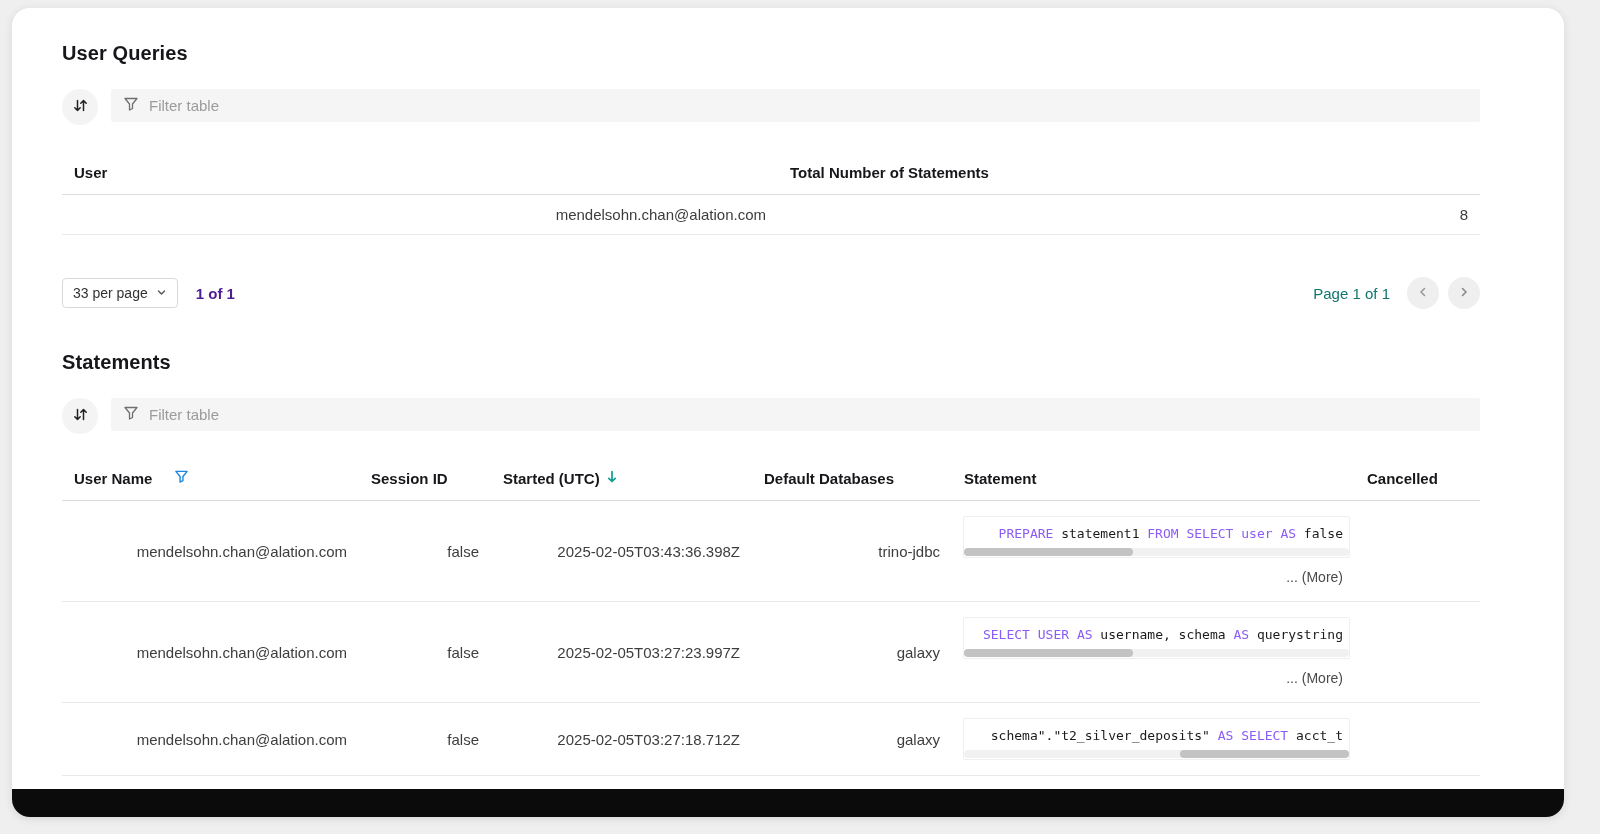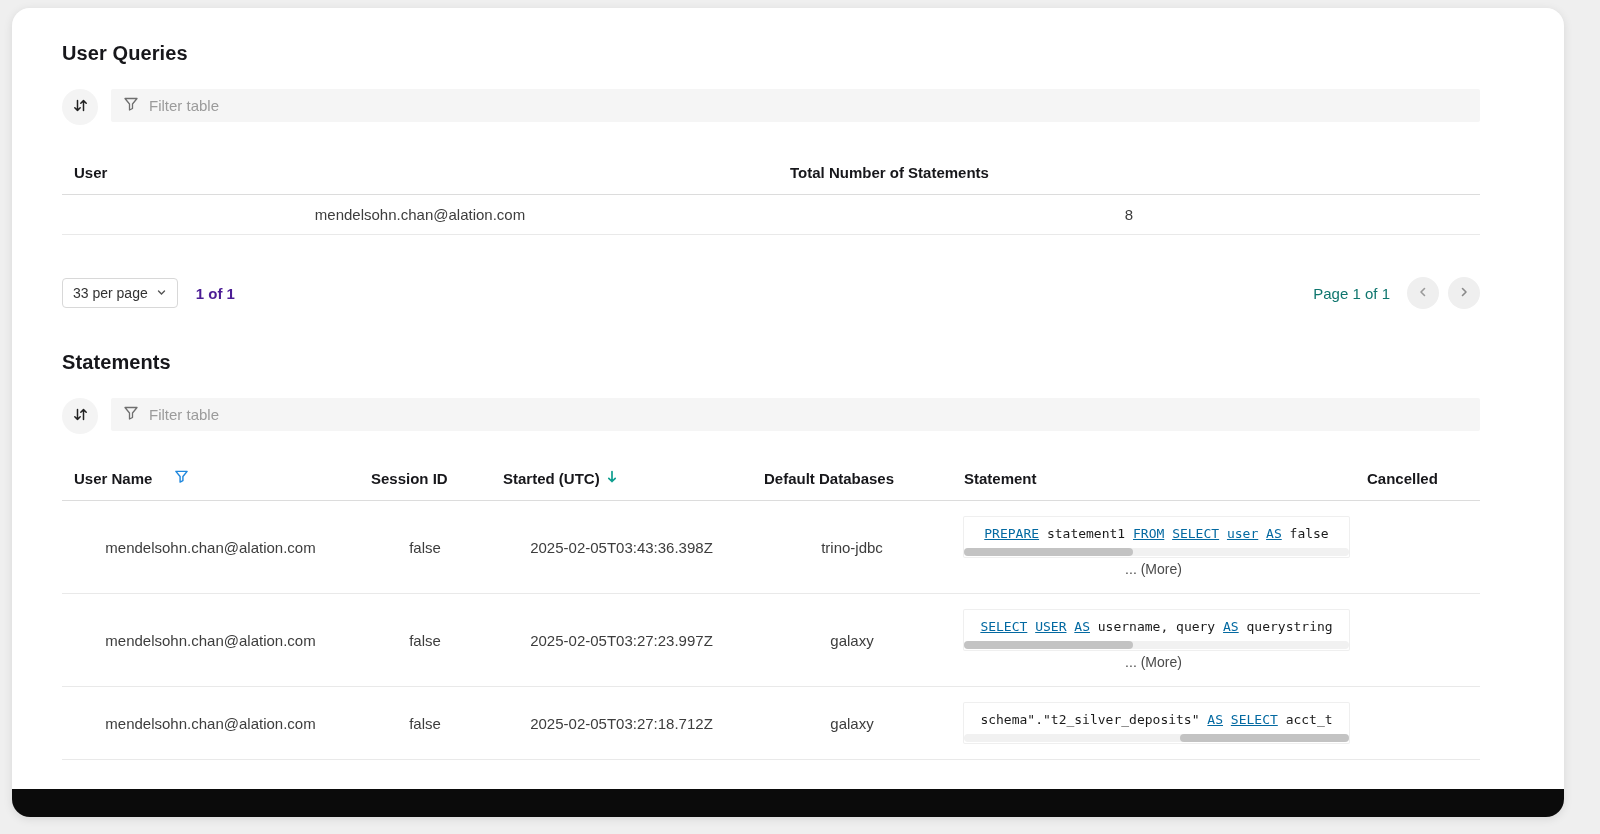--- a/index.html
+++ b/index.html
@@ -43,21 +43,21 @@
   .filter-box input::placeholder { color:#9b9b9b; }
 
   table { border-collapse:collapse; table-layout:fixed; width:100%; }
   .uq-table { margin-top:26px; }
   .st-table { margin-top:22px; }
   th {
     text-align:left; font-size:15px; font-weight:700; color:#17171b;
     padding:13px 12px; border-bottom:1px solid #dcdcdc; white-space:nowrap;
   }
   td {
-    text-align:center; font-size:15px; color:#3d3d3d;
+    text-align:right; font-size:15px; color:#3d3d3d;
     padding:11px 12px; border-bottom:1px solid #e9e9e9; vertical-align:middle;
     white-space:nowrap; overflow:hidden;
   }
   .st-table td { padding:16px 12px; }
 
   .pagination { display:flex; align-items:center; margin-top:42px; }
   .per-page {
     display:flex; align-items:center; gap:8px;
     border:1px solid #d8d8d8; border-radius:4px; background:#fff;
     padding:6px 10px; font-size:14px; color:#333; cursor:pointer;
@@ -76,31 +76,31 @@
   .hdr-funnel { margin-left:16px; vertical-align:-2px; }
 
   .code-box {
     width:385px; background:#fff; box-shadow:0 0 0 1px #efefef;
     border-radius:1px; overflow:hidden;
   }
   .code-line {
     font-family:"DejaVu Sans Mono", monospace; font-size:13px; color:#1b1b1b;
     padding:9px 6px 7px; white-space:pre; overflow:hidden;
   }
-  .kw { color:#0369a1;text-decoration:underline; }
+  .kw { color:#8b5cf6; }
   .hscroll {
     height:8px; background:#f1f1f1; border-radius:4px; position:relative;
     margin:0 0 1px;
   }
   .hthumb {
     position:absolute; top:0; height:8px; border-radius:4px; background:#c3c3c3;
   }
   .thumb-start { left:0; width:44%; }
   .thumb-end { right:0; width:44%; }
-  .more-link { margin-top:4px; font-size:14px; color:#4a4a4a; cursor:pointer; }
+  .more-link { margin-top:12px; font-size:14px; color:#4a4a4a; cursor:pointer; }
 </style>
 </head>
 <body>
 
 <div class="window">
   <div class="card">
 
     <div>
       <h2 class="section-title">User Queries</h2>
 
@@ -250,21 +250,21 @@
             <td></td>
           </tr>
 
           <tr>
             <td>mendelsohn.chan@alation.com</td>
             <td>false</td>
             <td>2025-02-05T03:27:23.997Z</td>
             <td>galaxy</td>
             <td>
               <div class="code-box">
-                <div class="code-line"><span class="kw">SELECT</span><span> </span><span class="kw">USER</span><span> </span><span class="kw">AS</span><span> username, query </span><span class="kw">AS</span><span> querystring</span></div>
+                <div class="code-line"><span class="kw">SELECT</span><span> </span><span class="kw">USER</span><span> </span><span class="kw">AS</span><span> username, schema </span><span class="kw">AS</span><span> querystring</span></div>
                 <div class="hscroll">
                   <div class="hthumb thumb-start"></div>
                 </div>
               </div>
               <div class="more-link">... (More)</div>
             </td>
             <td></td>
           </tr>
 
           <tr>

